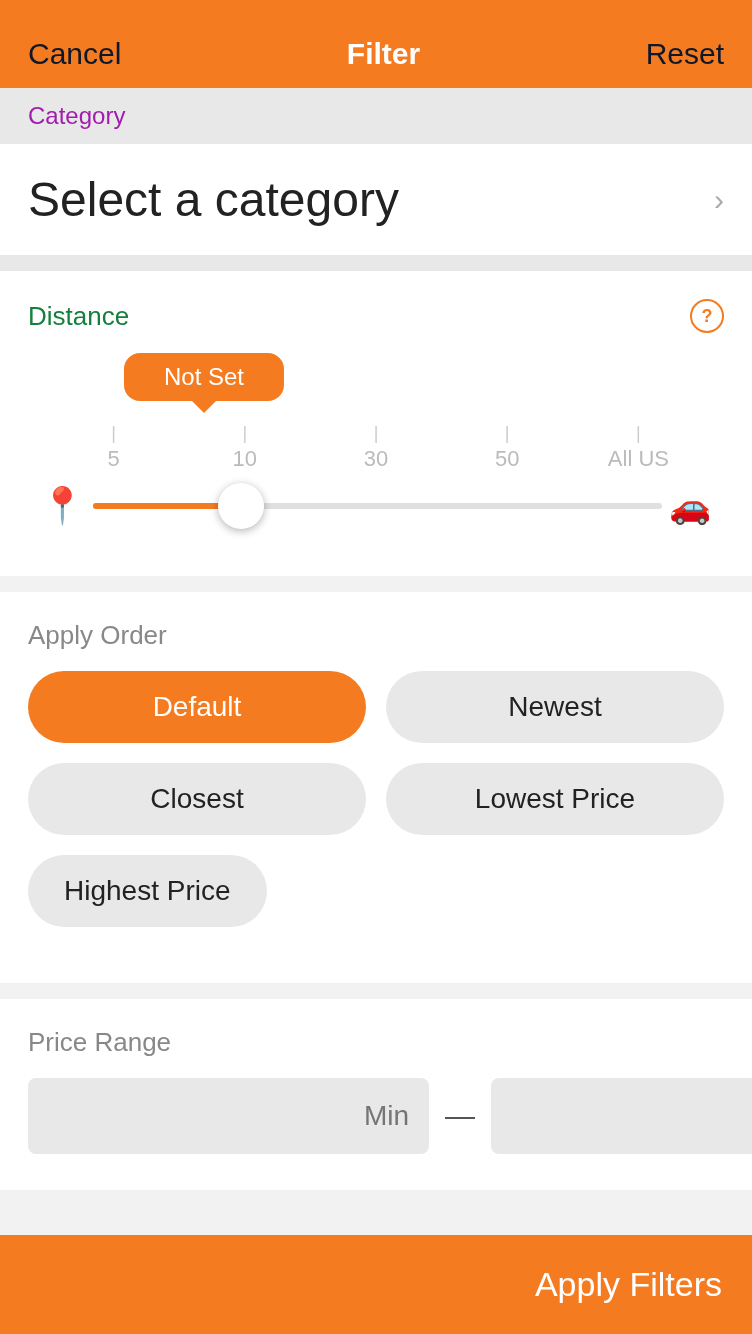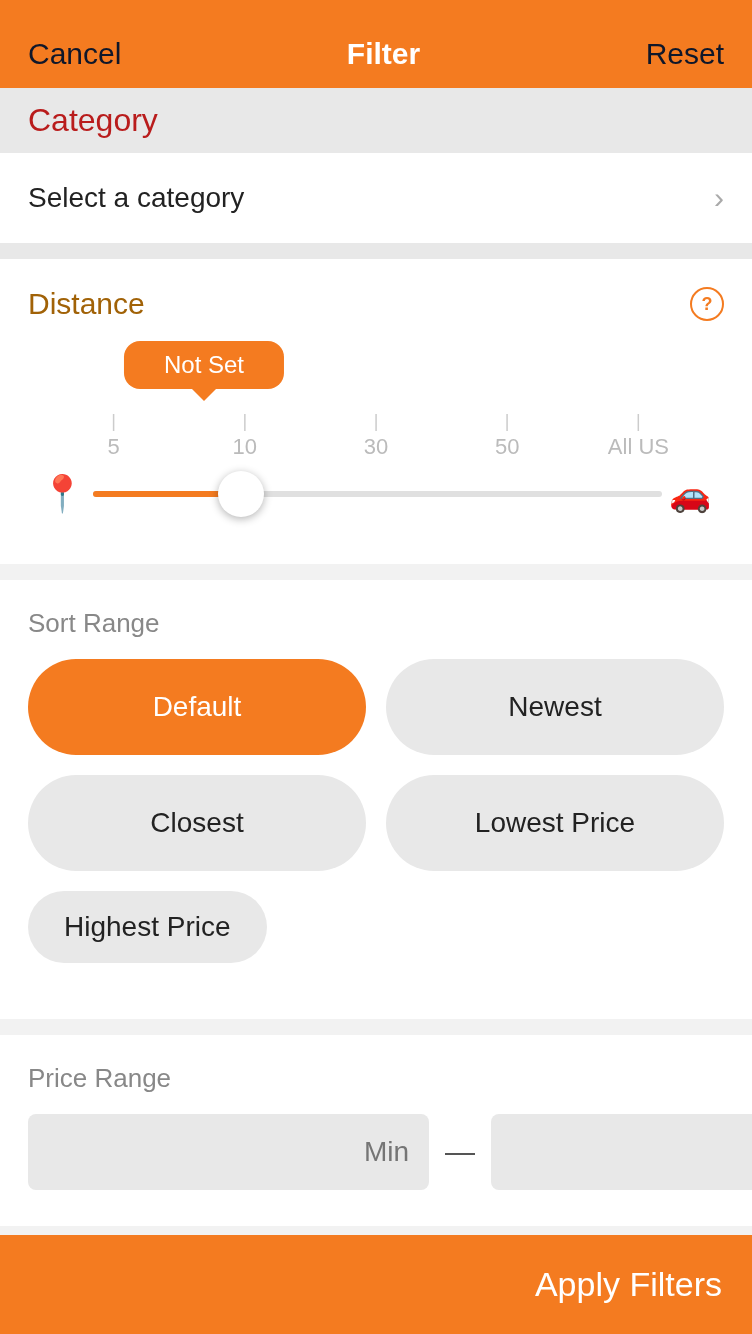--- a/index.html
+++ b/index.html
@@ -31,34 +31,34 @@
     }
     .header-title {
       color: #fff;
       font-size: 30px;
       font-weight: 700;
     }
 
     
     .section-label {
       background: #e8e8e8;
-      color: #b91c1c;
-      font-size: 32px;
+      color: #a21caf;
+      font-size: 24px;
       padding: 14px 28px;
     }
     .category-row {
       background: #fff;
       display: flex;
       align-items: center;
       justify-content: space-between;
       padding: 28px 28px;
       cursor: pointer;
     }
     .category-text {
-      font-size: 28px;
+      font-size: 48px;
       color: #222;
       font-weight: 500;
     }
     .chevron-right {
       color: #aaa;
       font-size: 30px;
     }
 
     
     .divider {
@@ -71,22 +71,22 @@
       background: #fff;
       padding: 28px 28px 40px 28px;
     }
     .distance-header {
       display: flex;
       align-items: center;
       justify-content: space-between;
       margin-bottom: 20px;
     }
     .section-title {
-      font-size: 30px;
-      color: #a16207;
+      font-size: 26px;
+      color: #15803d;
     }
     .help-icon {
       width: 34px;
       height: 34px;
       border-radius: 50%;
       border: 2px solid #f47b20;
       display: flex;
       align-items: center;
       justify-content: center;
       color: #f47b20;
@@ -208,21 +208,21 @@
       color: #888;
       margin-bottom: 20px;
     }
     .sort-buttons-row {
       display: flex;
       gap: 20px;
       margin-bottom: 20px;
     }
     .sort-btn {
       flex: 1;
-      padding: 32px 10px;
+      padding: 20px 10px;
       border-radius: 50px;
       border: none;
       font-size: 28px;
       font-weight: 500;
       cursor: pointer;
       text-align: center;
     }
     .sort-btn.active {
       background: #f47b20;
       color: #fff;
@@ -335,21 +335,21 @@
       <div class="track-wrapper">
         <div class="track-fill"></div>
         <div class="slider-thumb"></div>
       </div>
       <span class="car-icon">🚗</span>
     </div>
   </div>
 </div>
 
 <div class="sort-section">
-  <div class="sort-title">Sort Range</div>
+  <div class="sort-title">Apply Order</div>
 
   <div class="sort-buttons-row">
     <button class="sort-btn active">Default</button>
     <button class="sort-btn inactive">Newest</button>
   </div>
 
   <div class="sort-buttons-row">
     <button class="sort-btn inactive">Closest</button>
     <button class="sort-btn inactive">Lowest Price</button>
   </div>

